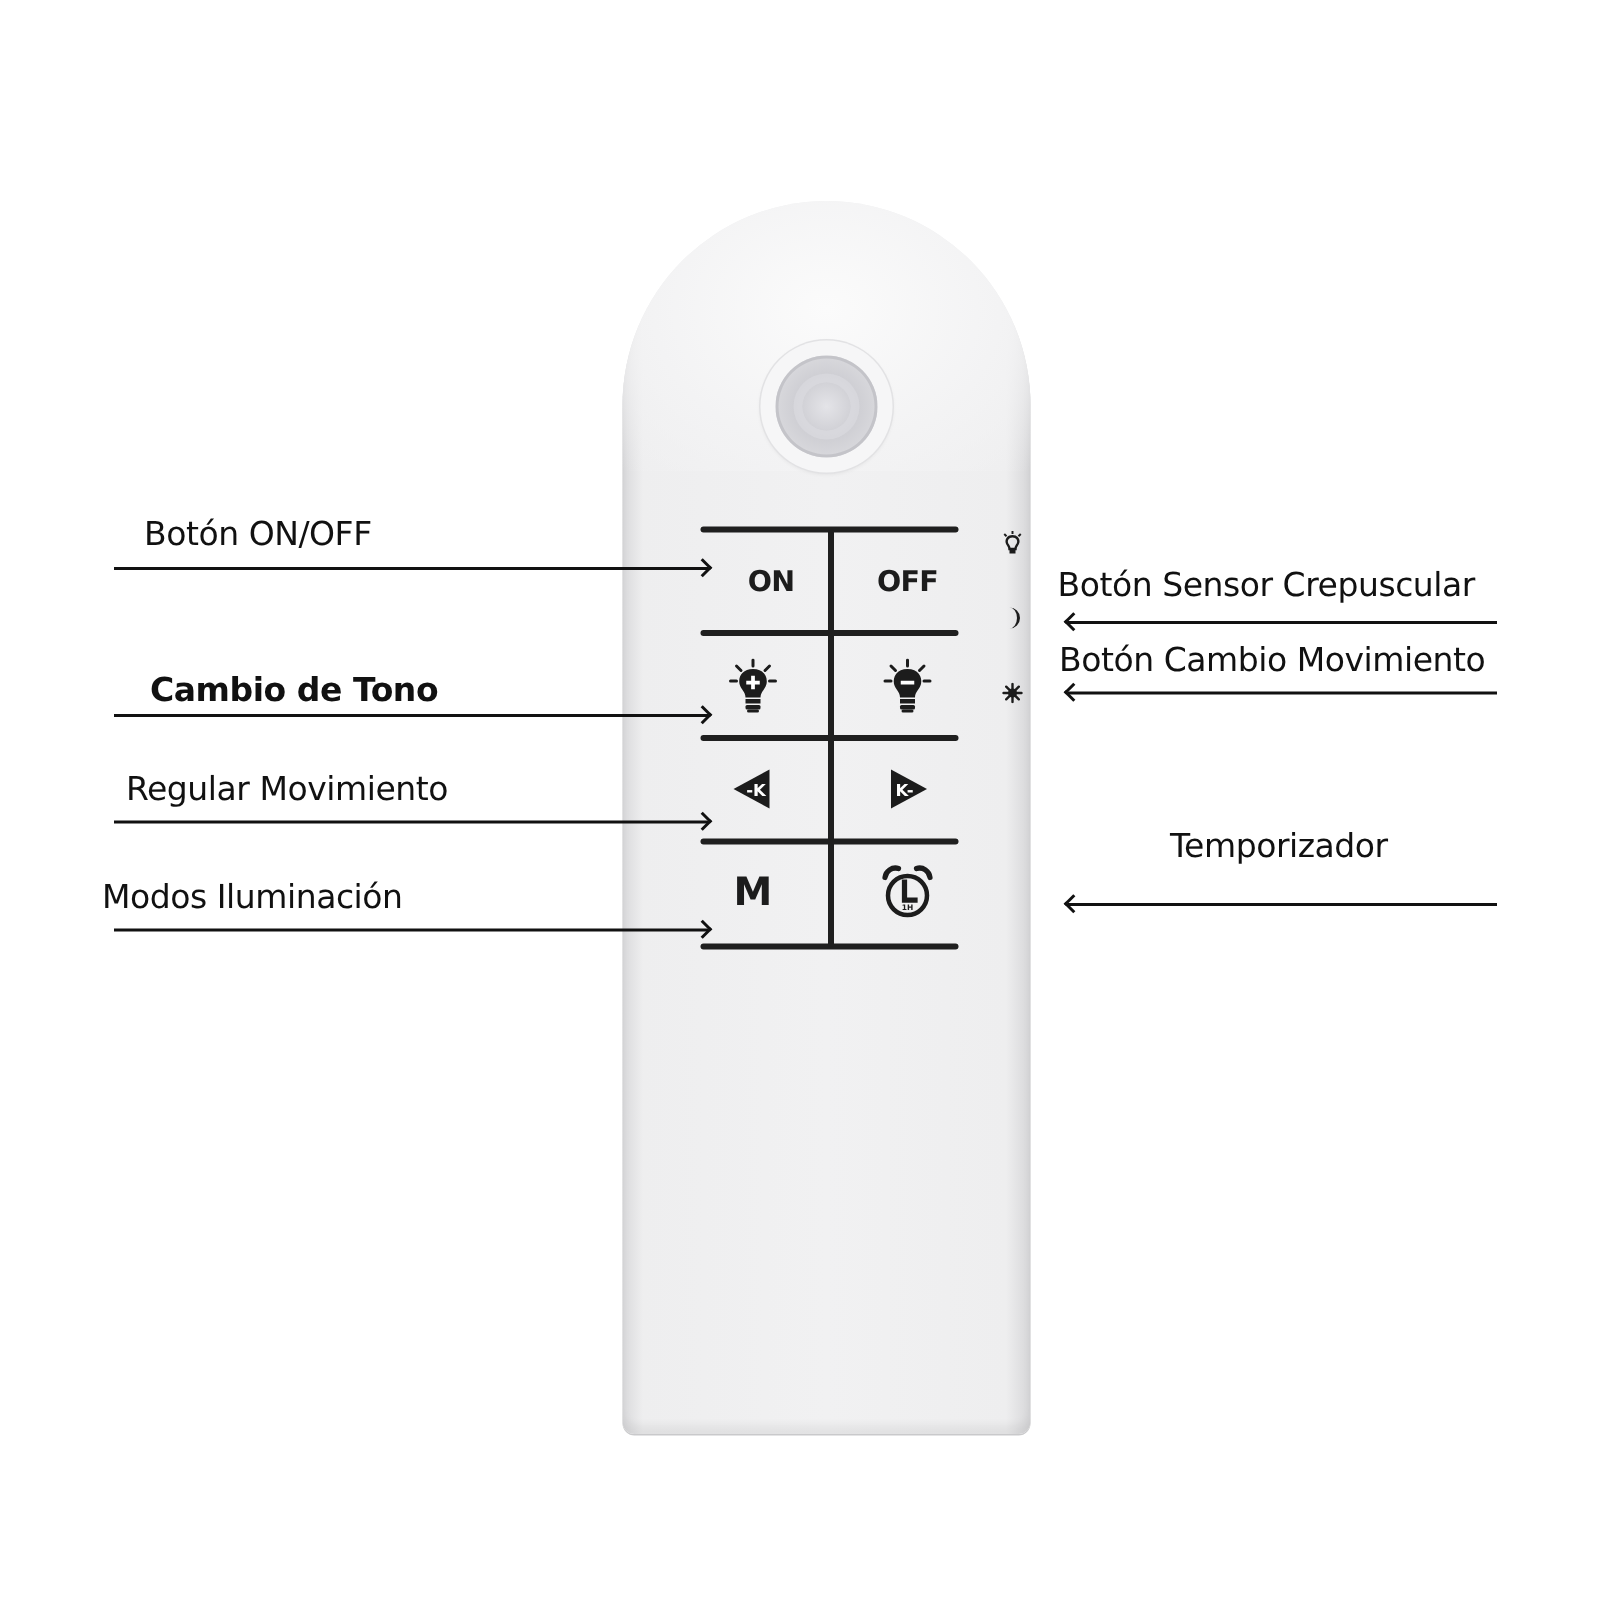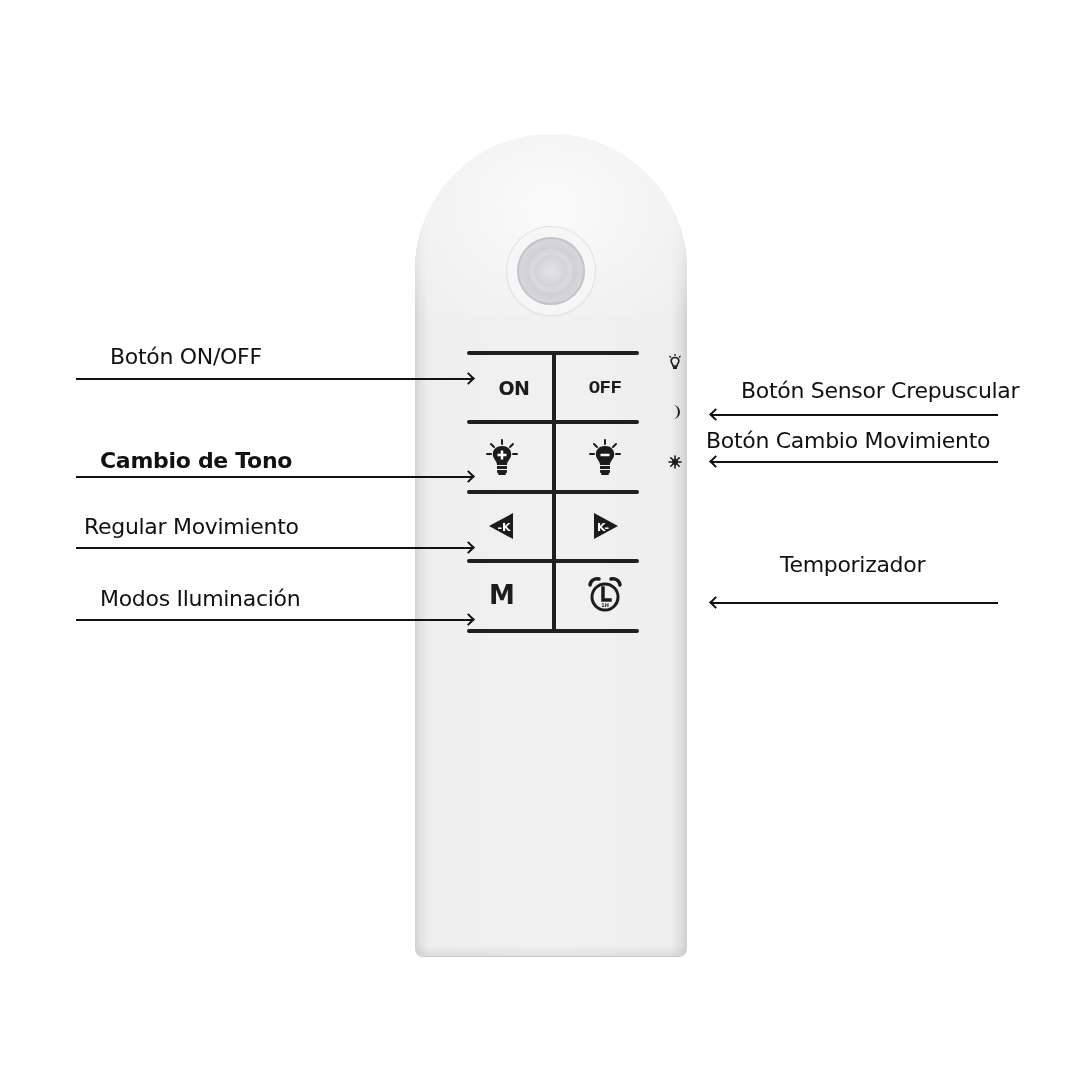--- a/index.html
+++ b/index.html
@@ -71,21 +71,21 @@
 <div class="hline" style="left:467px; top:351px; width:172px;"></div>
 <div class="hline" style="left:467px; top:420px; width:172px;"></div>
 <div class="hline" style="left:467px; top:490px; width:172px;"></div>
 <div class="hline" style="left:467px; top:559px; width:172px;"></div>
 <div class="hline" style="left:467px; top:629px; width:172px;"></div>
 <div class="vline" style="left:552px; top:353px; height:278px;"></div>
 
 <div class="btn btn-text" style="left:474px; top:360px;">
   <span>ON</span>
 </div>
-<div class="btn btn-text" style="left:565px; top:360px;font-family:Liberation Mono, monospace;">
+<div class="btn btn-text" style="left:565px; top:360px;">
   <span>OFF</span>
 </div>
 
 <div class="btn" style="left:462px; top:430px;">
   <svg width="34" height="38" viewBox="0 0 34 38">
     <g stroke="#1c1c1c" stroke-width="2" stroke-linecap="round">
       <line x1="17" y1="1" x2="17" y2="5"></line>
         <line x1="6" y1="5" x2="9" y2="8"></line>
         <line x1="28" y1="5" x2="25" y2="8"></line>
       <line x1="2" y1="15" x2="6" y2="15"></line>
@@ -163,32 +163,32 @@
       <g stroke="#1c1c1c" stroke-width="1.6" stroke-linecap="round">
         <line x1="7" y1="1" x2="7" y2="13"></line>
         <line x1="1" y1="7" x2="13" y2="7"></line>
         <line x1="2.8" y1="2.8" x2="11.2" y2="11.2"></line>
         <line x1="11.2" y1="2.8" x2="2.8" y2="11.2"></line>
       </g>
       <circle cx="7" cy="7" r="3" fill="#1c1c1c"></circle>
     </svg>
 </div>
 
-<div class="label" style="left:110px; top:344px;">Botón ON/OFF</div>
+<div class="label" style="left:96px; top:344px;">Botón ON/OFF</div>
 <div class="arrow right" style="left:76px; top:378px; width:396px;"></div>
 
 <div class="label" style="left:100px; top:448px;font-weight:bold;">Cambio de Tono</div>
 <div class="arrow right" style="left:76px; top:476px; width:396px;"></div>
 
 <div class="label" style="left:84px; top:514px;">Regular Movimiento</div>
 <div class="arrow right" style="left:76px; top:547px; width:396px;"></div>
 
-<div class="label" style="left:100px; top:586px;">Modos Iluminación</div>
+<div class="label" style="left:68px; top:586px;">Modos Iluminación</div>
 <div class="arrow right" style="left:76px; top:619px; width:396px;"></div>
 
-<div class="label" style="left:705px; top:378px;margin-left:36px;">Botón Sensor Crepuscular</div>
+<div class="label" style="left:705px; top:378px;">Botón Sensor Crepuscular</div>
 <div class="arrow left" style="left:712px; top:414px; width:286px;"></div>
 
 <div class="label" style="left:706px; top:428px;">Botón Cambio Movimiento</div>
 <div class="arrow left" style="left:712px; top:461px; width:286px;"></div>
 
 <div class="label" style="left:780px; top:552px;">Temporizador</div>
 <div class="arrow left" style="left:712px; top:602px; width:286px;"></div>
 
 </body></html>

